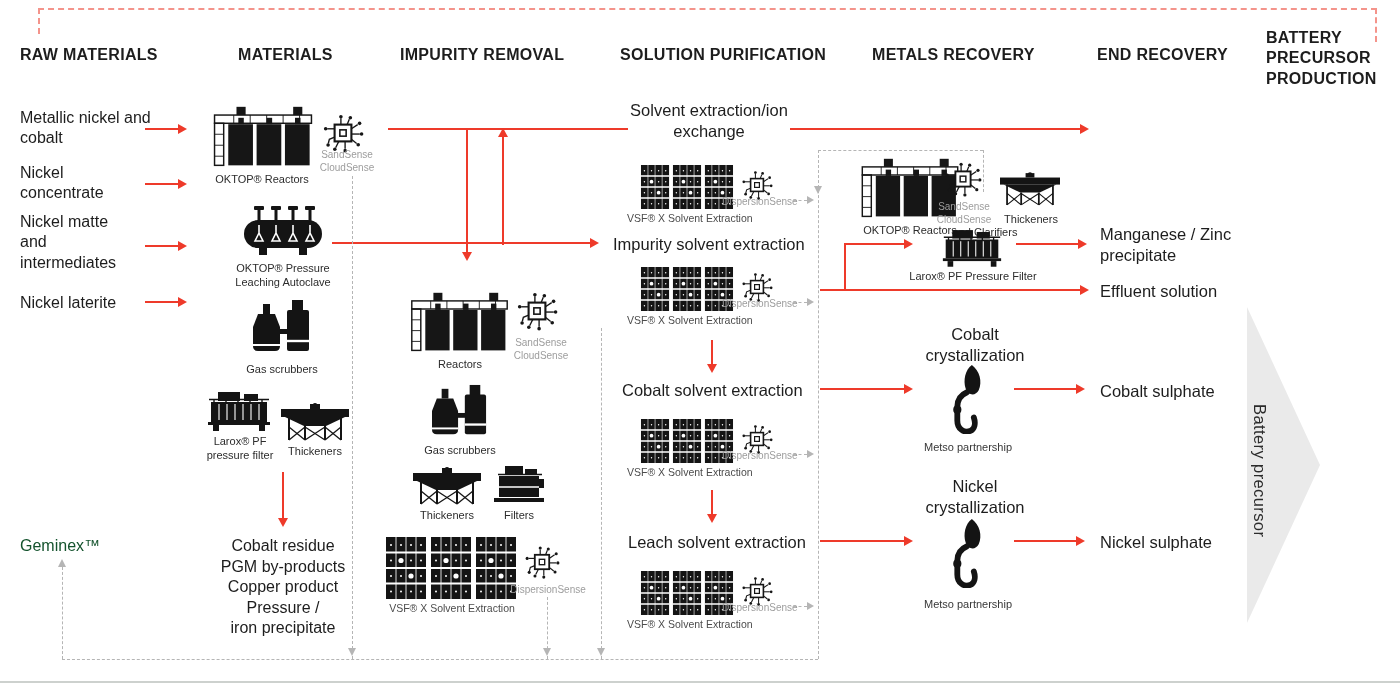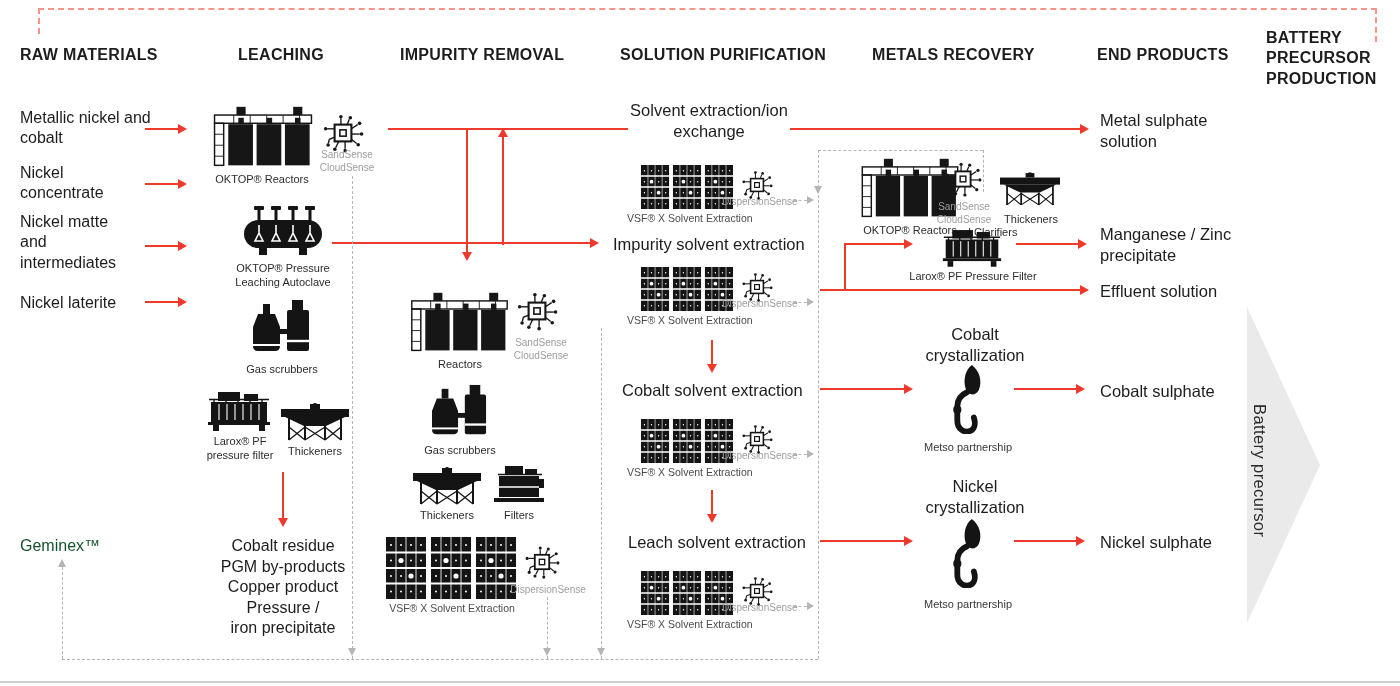--- a/index.html
+++ b/index.html
@@ -210,25 +210,25 @@
 
 <div id="stage">
 
   <div class="abs rdh" style="left:38px;top:8px;width:1339px"></div>
   <div class="abs rdv" style="left:38px;top:8px;height:26px"></div>
   <div class="abs rdv" style="left:1375px;top:8px;height:34px"></div>
 
   <div class="abs" style="left:0;top:681px;width:1400px;height:2px;background:#cdd1ce"></div>
 
   <div class="abs hdr" style="left:20px;top:46px">RAW MATERIALS</div>
-  <div class="abs hdr" style="left:238px;top:46px">LEACHING</div>
+  <div class="abs hdr" style="left:238px;top:46px">MATERIALS</div>
   <div class="abs hdr" style="left:400px;top:46px">IMPURITY REMOVAL</div>
   <div class="abs hdr" style="left:620px;top:46px">SOLUTION PURIFICATION</div>
   <div class="abs hdr" style="left:872px;top:46px">METALS RECOVERY</div>
-  <div class="abs hdr" style="left:1097px;top:46px">END PRODUCTS</div>
+  <div class="abs hdr" style="left:1097px;top:46px">END RECOVERY</div>
   <div class="abs lbl" style="left:20px;top:108px;width:135px">Metallic nickel and cobalt</div>
 
   <div class="abs hdr wrap" style="left:1266px;top:28px;width:120px">BATTERY PRECURSOR PRODUCTION</div>
   <div class="abs lbl" style="left:20px;top:163px;width:110px">Nickel concentrate</div>
   <div class="abs lbl" style="left:20px;top:212px;width:112px">Nickel matte and intermediates</div>
   <div class="abs lbl" style="left:20px;top:293px;width:135px">Nickel laterite</div>
   <div class="abs lbl" style="left:20px;top:536px;color:#14532d">Geminex™</div>
 
   <div class="abs rl hl" style="left:145px;top:128px;width:33px"></div>
     <div class="abs ar" style="left:178px;top:124px"></div>
@@ -443,21 +443,20 @@
 
   <div class="abs lbl big ctr" style="left:915px;top:476px;width:120px">
     <div>Nickel</div>
     <div>crystallization</div>
   </div>
   <svg class="abs icon" style="left:951px;top:518px" width="34" height="70">
       <use href="#sym-cryst"></use>
     </svg>
   <div class="abs cap" style="left:910px;top:597px;width:116px;color:#383838">Metso partnership</div>
 
-  <div class="abs lbl big" style="left:1100px;top:110px;width:135px">Metal sulphate solution</div>
   <div class="abs lbl big" style="left:1100px;top:224px;width:165px">Manganese / Zinc precipitate</div>
   <div class="abs lbl big nw" style="left:1100px;top:281px">Effluent solution</div>
   <div class="abs lbl big nw" style="left:1100px;top:381px">Cobalt sulphate</div>
   <div class="abs lbl big nw" style="left:1100px;top:532px">Nickel sulphate</div>
 
   <svg class="abs" style="left:1247px;top:307px" width="74" height="316">
     <polygon points="0,0 73,158 0,316" fill="#eaeaea"></polygon>
   </svg>
   <div class="abs vtext" style="left:1250px;top:404px;height:135px">Battery precursor</div>
 

